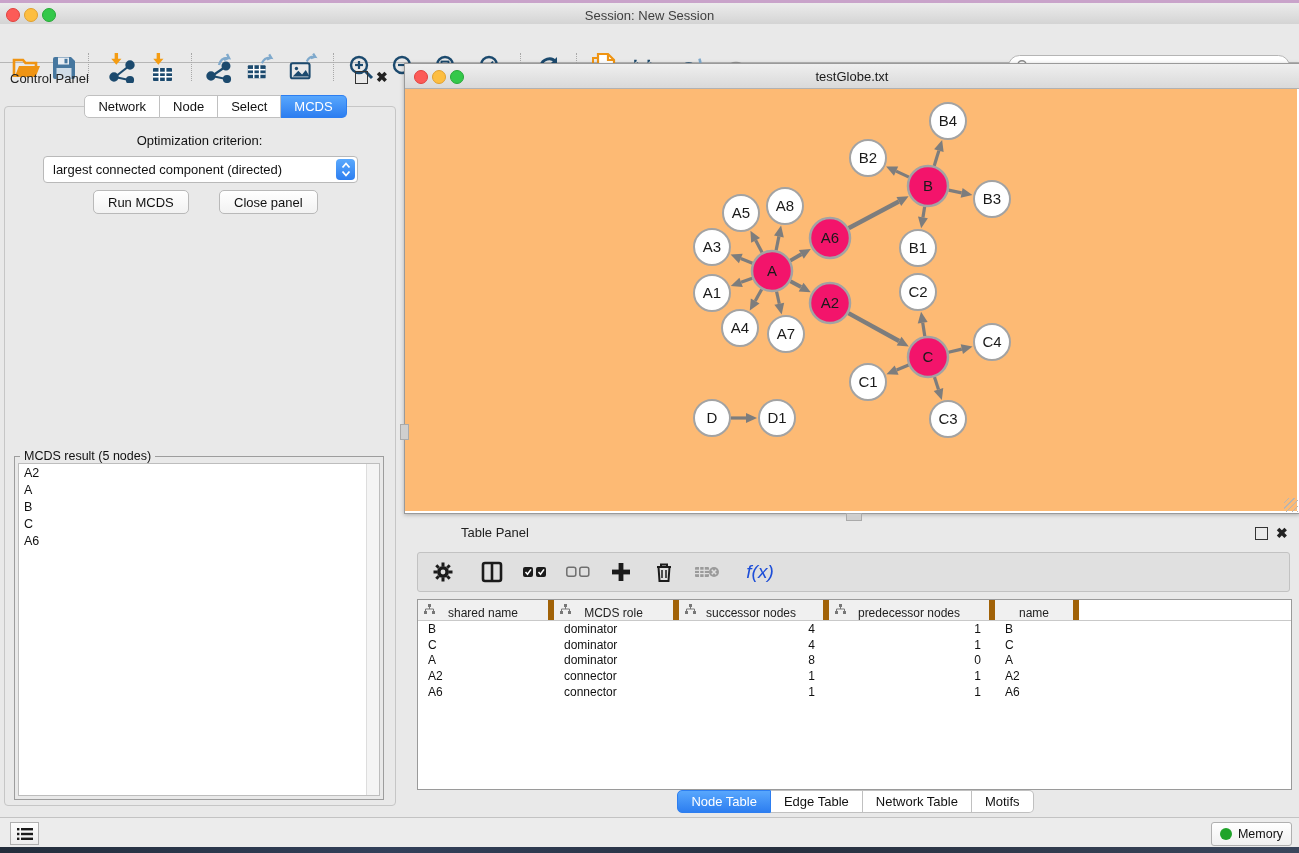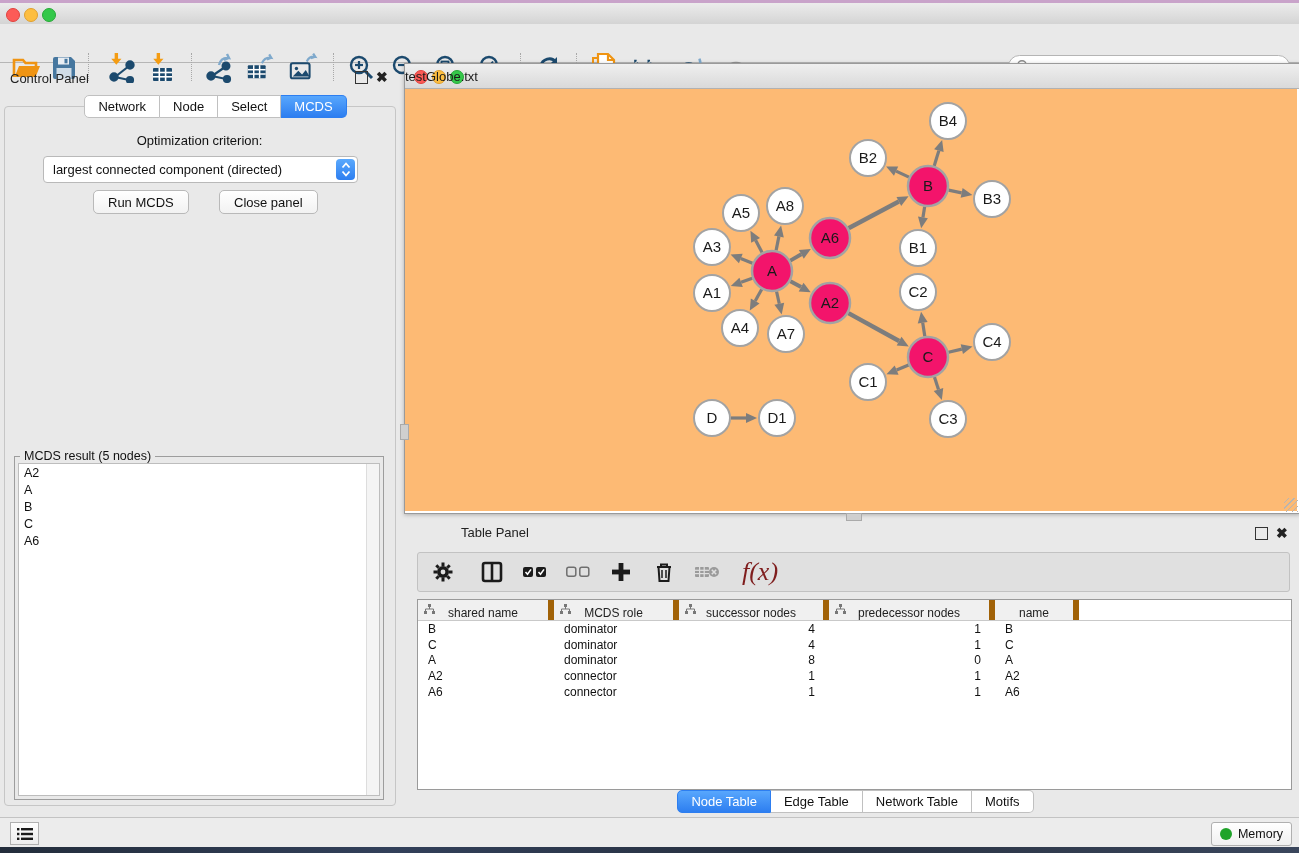--- a/index.html
+++ b/index.html
@@ -42,33 +42,33 @@
   #mcds-box{left:14px;top:456px;width:368px;height:342px;border:1px solid #9d9d9d;z-index:2;background:#e9e9e9;}
   #mcds-legend{position:absolute;top:-8px;left:5px;background:#e9e9e9;padding:0 4px;font-size:12.5px;color:#111;}
   #mcds-list{position:absolute;left:3px;top:6px;right:3px;bottom:3px;background:#fff;border:1px solid #bdbdbd;overflow:hidden;}
   #mcds-list .row{font-size:12.5px;color:#111;padding:1.5px 0 1.5px 5px;}
   #mcds-scroll{position:absolute;right:0px;top:0px;width:12px;height:100%;background:#f4f4f4;border-left:1px solid #ddd;}
   
   #net-win{left:404px;top:63px;width:894px;height:449px;border:1px solid #9a9a9a;background:#fff;box-shadow:0 1px 4px rgba(0,0,0,.25);}
   #net-titlebar{position:absolute;left:0;top:0;width:100%;height:25px;background:linear-gradient(#efefef,#d9d9d9);border-bottom:1px solid #b1b1b1;box-sizing:border-box;}
   #net-titlebar .tl{top:6px;}
   #net-titlebar .tl.red{left:9px;}#net-titlebar .tl.yellow{left:27px;}#net-titlebar .tl.green{left:45px;}
-  #net-title{position:absolute;width:100%;top:5px;font-size:13px;color:#1a1a1a;}
+  #net-title{position:absolute;width:100%;text-align:center;top:5px;font-size:13px;color:#1a1a1a;}
   #net-canvas{position:absolute;left:0;top:25px;width:892px;height:422px;background:#fdba74;}
   #net-grip{position:absolute;right:1px;bottom:1px;width:14px;height:14px;background:
     repeating-linear-gradient(135deg,transparent 0 3px,#b5b5b5 3px 4px);}
   .split-handle{background:#cfcfcf;border:1px solid #aaa;}
   #vsplit-handle{left:400px;top:424px;width:7px;height:14px;}
   #hsplit-handle{left:846px;top:513px;width:14px;height:6px;}
   
   #tp-title{left:418px;top:525px;font-size:13px;color:#222;margin-left:43px;}
   #tp-btns{left:1255px;top:527px;}
   #tp-toolbar{left:417px;top:552px;width:873px;height:40px;background:#e0e0e0;border:1px solid #c2c2c2;border-radius:3px;display:flex;align-items:center;gap:17px;padding-left:12px;box-sizing:border-box;}
   .tp-ic{display:flex;align-items:center;justify-content:center;width:26px;height:26px;}
-  #fx-label{font-size:26px;color:#7f1d1d;font-family:Liberation Serif, serif;font-style:italic;}
+  #fx-label{font-size:19px;color:#1d4ed8;font-family:Liberation Sans, sans-serif;font-style:italic;}
   #tbl{left:417px;top:599px;width:873px;height:189px;background:#fff;border:1px solid #9a9a9a;overflow:hidden;}
   #tbl-head{display:flex;height:20px;border-bottom:1px solid #c9c9c9;}
   .th{background:#f0f0f0;border-right:6px solid #a16207;display:flex;align-items:flex-end;justify-content:center;gap:5px;font-size:12px;color:#222;position:relative;box-sizing:border-box;}
   .th .shared-ic{position:absolute;left:6px;top:4px;}
   .tr{display:flex;height:15.8px;align-items:center;}
   .td{font-size:12px;color:#111;box-sizing:border-box;white-space:nowrap;overflow:hidden;}
   .td.left{padding-left:10px;text-align:left;}
   .td.right{padding-right:14px;text-align:right;}
   #tbl-tabs{left:408px;top:790px;width:895px;display:flex;justify-content:center;text-align:right;}
   
@@ -81,20 +81,21 @@
 </style>
 </head>
 <body>
 
 <div class="abs" id="desktop-top"></div>
 
 <div class="abs" id="titlebar">
   <span class="tl red"></span>
   <span class="tl yellow"></span>
   <span class="tl green"></span>
+  <div class="abs" id="app-title">Session: New Session</div>
 </div>
 
 <div class="abs" id="toolbar">
   <div class="tb-ic" style="left:12px">
     <svg width="30" height="26" viewBox="0 0 30 26">
         <path d="M2 22 V5 h9 l2.5 3 H24 v4" fill="none" stroke="#ef9413" stroke-width="2.6"></path>
         <path d="M2.6 22 L7 11 h21 l-4.4 11 Z" fill="#ef9413"></path>
       </svg>
   </div>
   <div class="tb-ic" style="left:49px">

